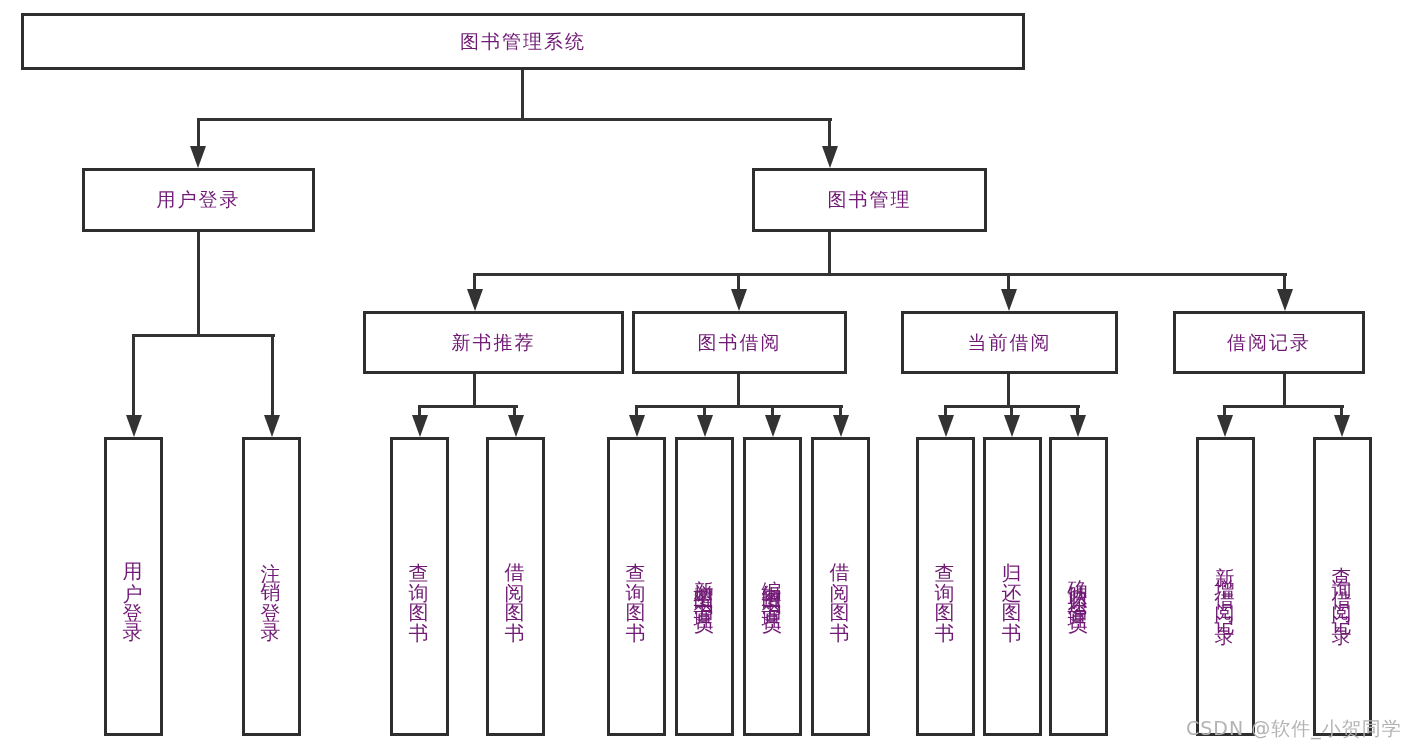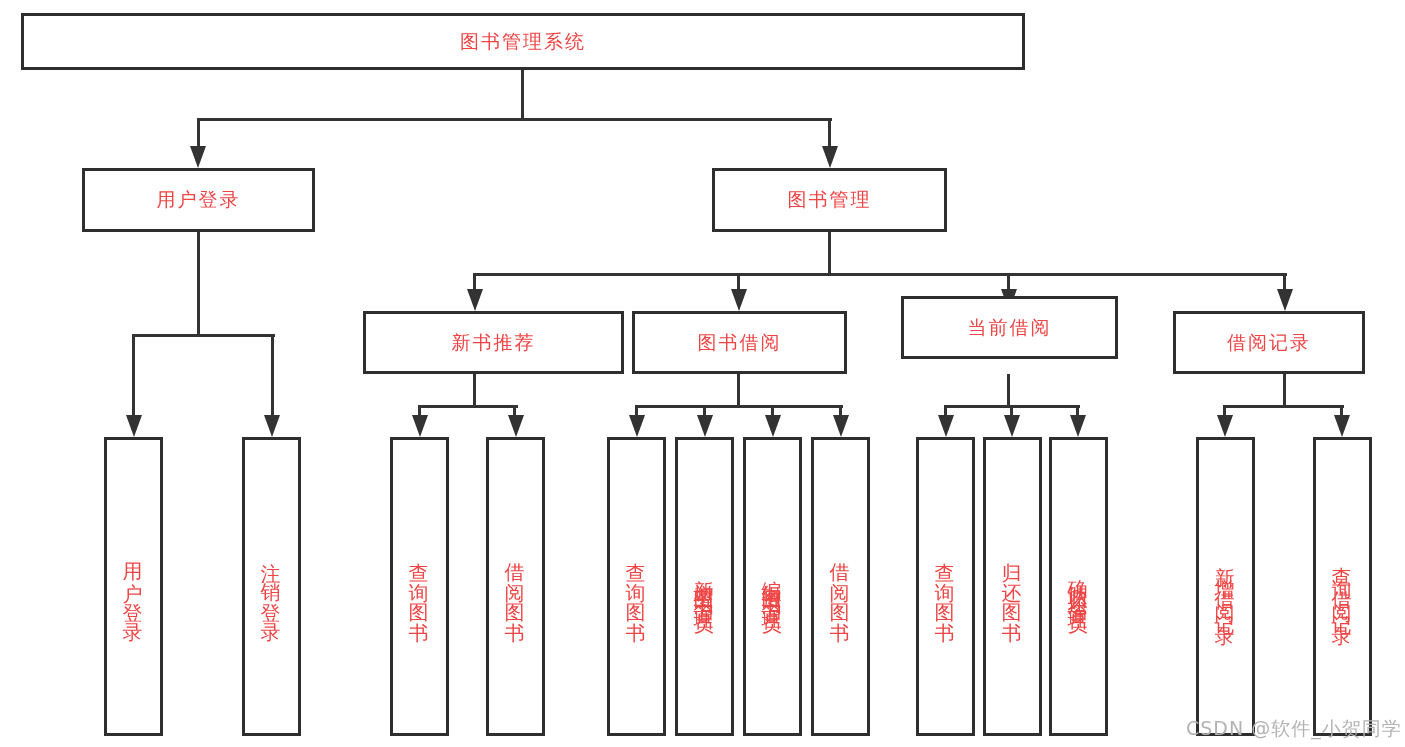--- a/index.html
+++ b/index.html
@@ -3,21 +3,21 @@
 <meta charset="utf-8">
 <style>
   html,body { margin:0; padding:0; background:#ffffff; }
   .canvas {
     position:relative; width:1405px; height:747px; background:#ffffff;
     font-family:"DejaVu Sans","Liberation Sans",sans-serif; overflow:hidden;
   }
   .box {
     position:absolute; box-sizing:border-box; border:3px solid #2e2e2e;
     background:#ffffff; display:flex; align-items:center; justify-content:center;
-    color:#ef4444; font-size:19px; letter-spacing:2px; text-align:center;
+    color:#701a75; font-size:19px; letter-spacing:2px; text-align:center;
   }
   .vbox {
     writing-mode:vertical-rl; font-size:20px; letter-spacing:2px;
   }
   .ls-w { letter-spacing:20px; }
   .ls-m { letter-spacing:12px; }
   .ls-n { letter-spacing:5px; }
   .line { position:absolute; background:#333333; }
   .arr {
     position:absolute; width:0; height:0;
@@ -41,21 +41,21 @@
   <div class="line" style="left:521px;top:70px;width:3px;height:50px"></div>
   <div class="line" style="left:197px;top:118px;width:635px;height:3px"></div>
   <div class="line" style="left:197px;top:118px;width:3px;height:30px"></div>
   <div class="line" style="left:828px;top:118px;width:3px;height:30px"></div>
   <div class="arr" style="left:190px;top:146px"></div>
   <div class="arr" style="left:822px;top:146px"></div>
 
   <div class="box" style="left:82px;top:168px;width:233px;height:64px">
     <span>用户登录</span>
   </div>
-  <div class="box" style="left:712px;top:168px;width:235px;height:64px">
+  <div class="box" style="left:752px;top:168px;width:235px;height:64px">
     <span>图书管理</span>
   </div>
 
   <div class="line" style="left:197px;top:232px;width:3px;height:104px"></div>
   <div class="line" style="left:132px;top:334px;width:143px;height:3px"></div>
   <div class="line" style="left:132px;top:334px;width:3px;height:82px"></div>
   <div class="line" style="left:271px;top:334px;width:3px;height:82px"></div>
   <div class="arr" style="left:126px;top:415px"></div>
   <div class="arr" style="left:264px;top:415px"></div>
 
@@ -69,21 +69,21 @@
   <div class="arr" style="left:731px;top:289px"></div>
   <div class="arr" style="left:1001px;top:289px"></div>
   <div class="arr" style="left:1277px;top:289px"></div>
 
   <div class="box" style="left:363px;top:311px;width:261px;height:63px">
     <span>新书推荐</span>
   </div>
   <div class="box" style="left:632px;top:311px;width:215px;height:63px">
     <span>图书借阅</span>
   </div>
-  <div class="box" style="left:901px;top:296px;width:217px;height:63px">
+  <div class="box" style="left:901px;top:311px;width:217px;height:63px">
     <span>当前借阅</span>
   </div>
   <div class="box" style="left:1173px;top:311px;width:192px;height:63px">
     <span>借阅记录</span>
   </div>
 
   <div class="line" style="left:473px;top:374px;width:3px;height:34px"></div>
   <div class="line" style="left:418px;top:405px;width:100px;height:3px"></div>
   <div class="line" style="left:418px;top:405px;width:3px;height:12px"></div>
   <div class="line" style="left:513px;top:405px;width:3px;height:12px"></div>

